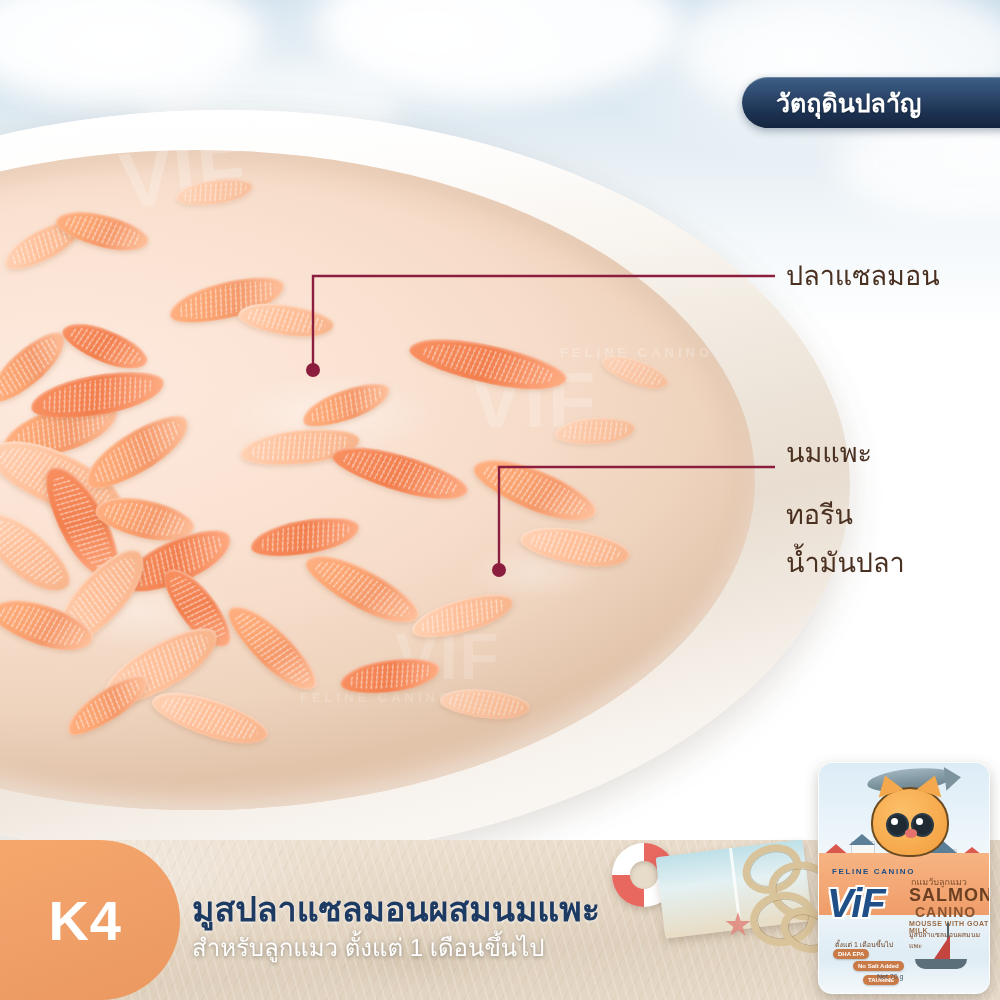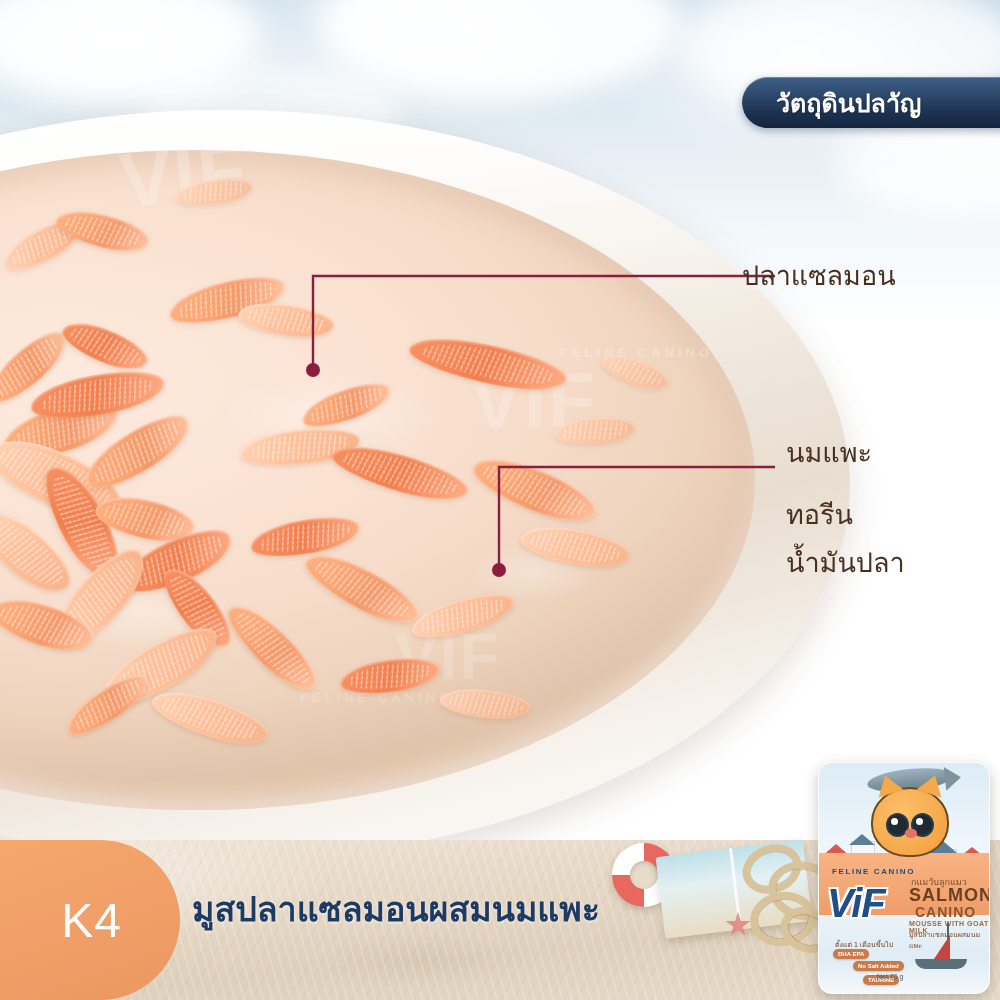--- a/index.html
+++ b/index.html
@@ -115,21 +115,21 @@
       radial-gradient(ellipse 150px 40px at 420px 120px, rgba(160,140,115,.22), rgba(0,0,0,0) 70%),
       radial-gradient(ellipse 180px 50px at 760px 30px, rgba(255,255,255,.3), rgba(0,0,0,0) 70%);
   }
   .k-pill{
     position:absolute;left:-60px;top:840px;width:240px;height:160px;
     border-radius:0 110px 110px 0;
     background:linear-gradient(160deg,#f6a96c 0%,#f0a068 50%,#eb9760 100%);
     display:flex;align-items:center;justify-content:flex-end;
   }
   .k-pill span{
-    color:#fff;font-size:48px;font-weight:normal;letter-spacing:1px;padding-right:58px;
+    color:#fff;font-size:56px;font-weight:bold;letter-spacing:1px;padding-right:58px;
     font-family:"Liberation Sans",sans-serif;
     margin-left:16px;
   }
   .bar-title{
     position:absolute;left:192px;top:882px;color:#1d3a63;font-size:34px;font-weight:bold;
     white-space:nowrap;text-shadow:0 1px 3px rgba(255,255,255,.75);
     font-family:"Liberation Sans","DejaVu Sans",sans-serif;
   }
   .bar-sub{
     position:absolute;left:192px;top:928px;color:#ffffff;font-size:24px;white-space:nowrap;
@@ -297,21 +297,21 @@
     </div>
   </div>
 
   <svg class="callout-svg" viewBox="0 0 1000 1000">
     <polyline points="313,370 313,276 775,276" fill="none" stroke="#8b1d3f" stroke-width="2.4"></polyline>
     <circle cx="313" cy="370" r="7" fill="#8b1d3f"></circle>
     <polyline points="499,570 499,467 775,467" fill="none" stroke="#8b1d3f" stroke-width="2.4"></polyline>
     <circle cx="499" cy="570" r="7" fill="#8b1d3f"></circle>
   </svg>
 
-  <div class="label-txt" style="left:742px;top:254px;">ปลาแซลมอน</div>
+  <div class="label-txt" style="left:786px;top:254px;">ปลาแซลมอน</div>
   <div class="label-txt" style="left:786px;top:431px;">นมแพะ</div>
   <div class="label-txt" style="left:786px;top:493px;">ทอรีน</div>
   <div class="label-txt" style="left:786px;top:541px;">น้ำมันปลา</div>
 
   <div class="badge">
     <span>วัตถุดินปลาัญ</span>
   </div>
 
   <div class="beach">
     <div class="sand-tex"></div>
@@ -322,20 +322,21 @@
   <div class="rope" style="left:742px;top:845px;width:46px;height:34px;transform:rotate(-20deg);"></div>
   <div class="rope" style="left:768px;top:862px;width:58px;height:44px;transform:rotate(14deg);"></div>
   <div class="rope" style="left:750px;top:892px;width:52px;height:40px;transform:rotate(-8deg);"></div>
   <div class="rope" style="left:780px;top:908px;width:40px;height:30px;transform:rotate(24deg);"></div>
   <div class="starfish"></div>
 
   <div class="k-pill">
     <span>K4</span>
   </div>
   <div class="bar-title">มูสปลาแซลมอนผสมนมแพะ</div>
+  <div class="bar-sub">สำหรับลูกแมว ตั้งแต่ 1 เดือนขึ้นไป</div>
 
   <div class="pack">
     <div class="pack-sky"></div>
     <div class="pack-houses">
       <div class="house" style="left:4px;width:26px;height:46px;"></div>
       <div class="roof" style="left:2px;bottom:44px;border-left:15px solid transparent;border-right:15px solid transparent;border-bottom:13px solid #d9594f;"></div>
       <div class="house" style="left:32px;width:22px;height:58px;"></div>
       <div class="roof" style="left:30px;bottom:56px;border-left:13px solid transparent;border-right:13px solid transparent;border-bottom:11px solid #5a7f96;"></div>
       <div class="house" style="left:56px;width:20px;height:40px;"></div>
       <div class="house" style="left:112px;width:24px;height:50px;"></div>

